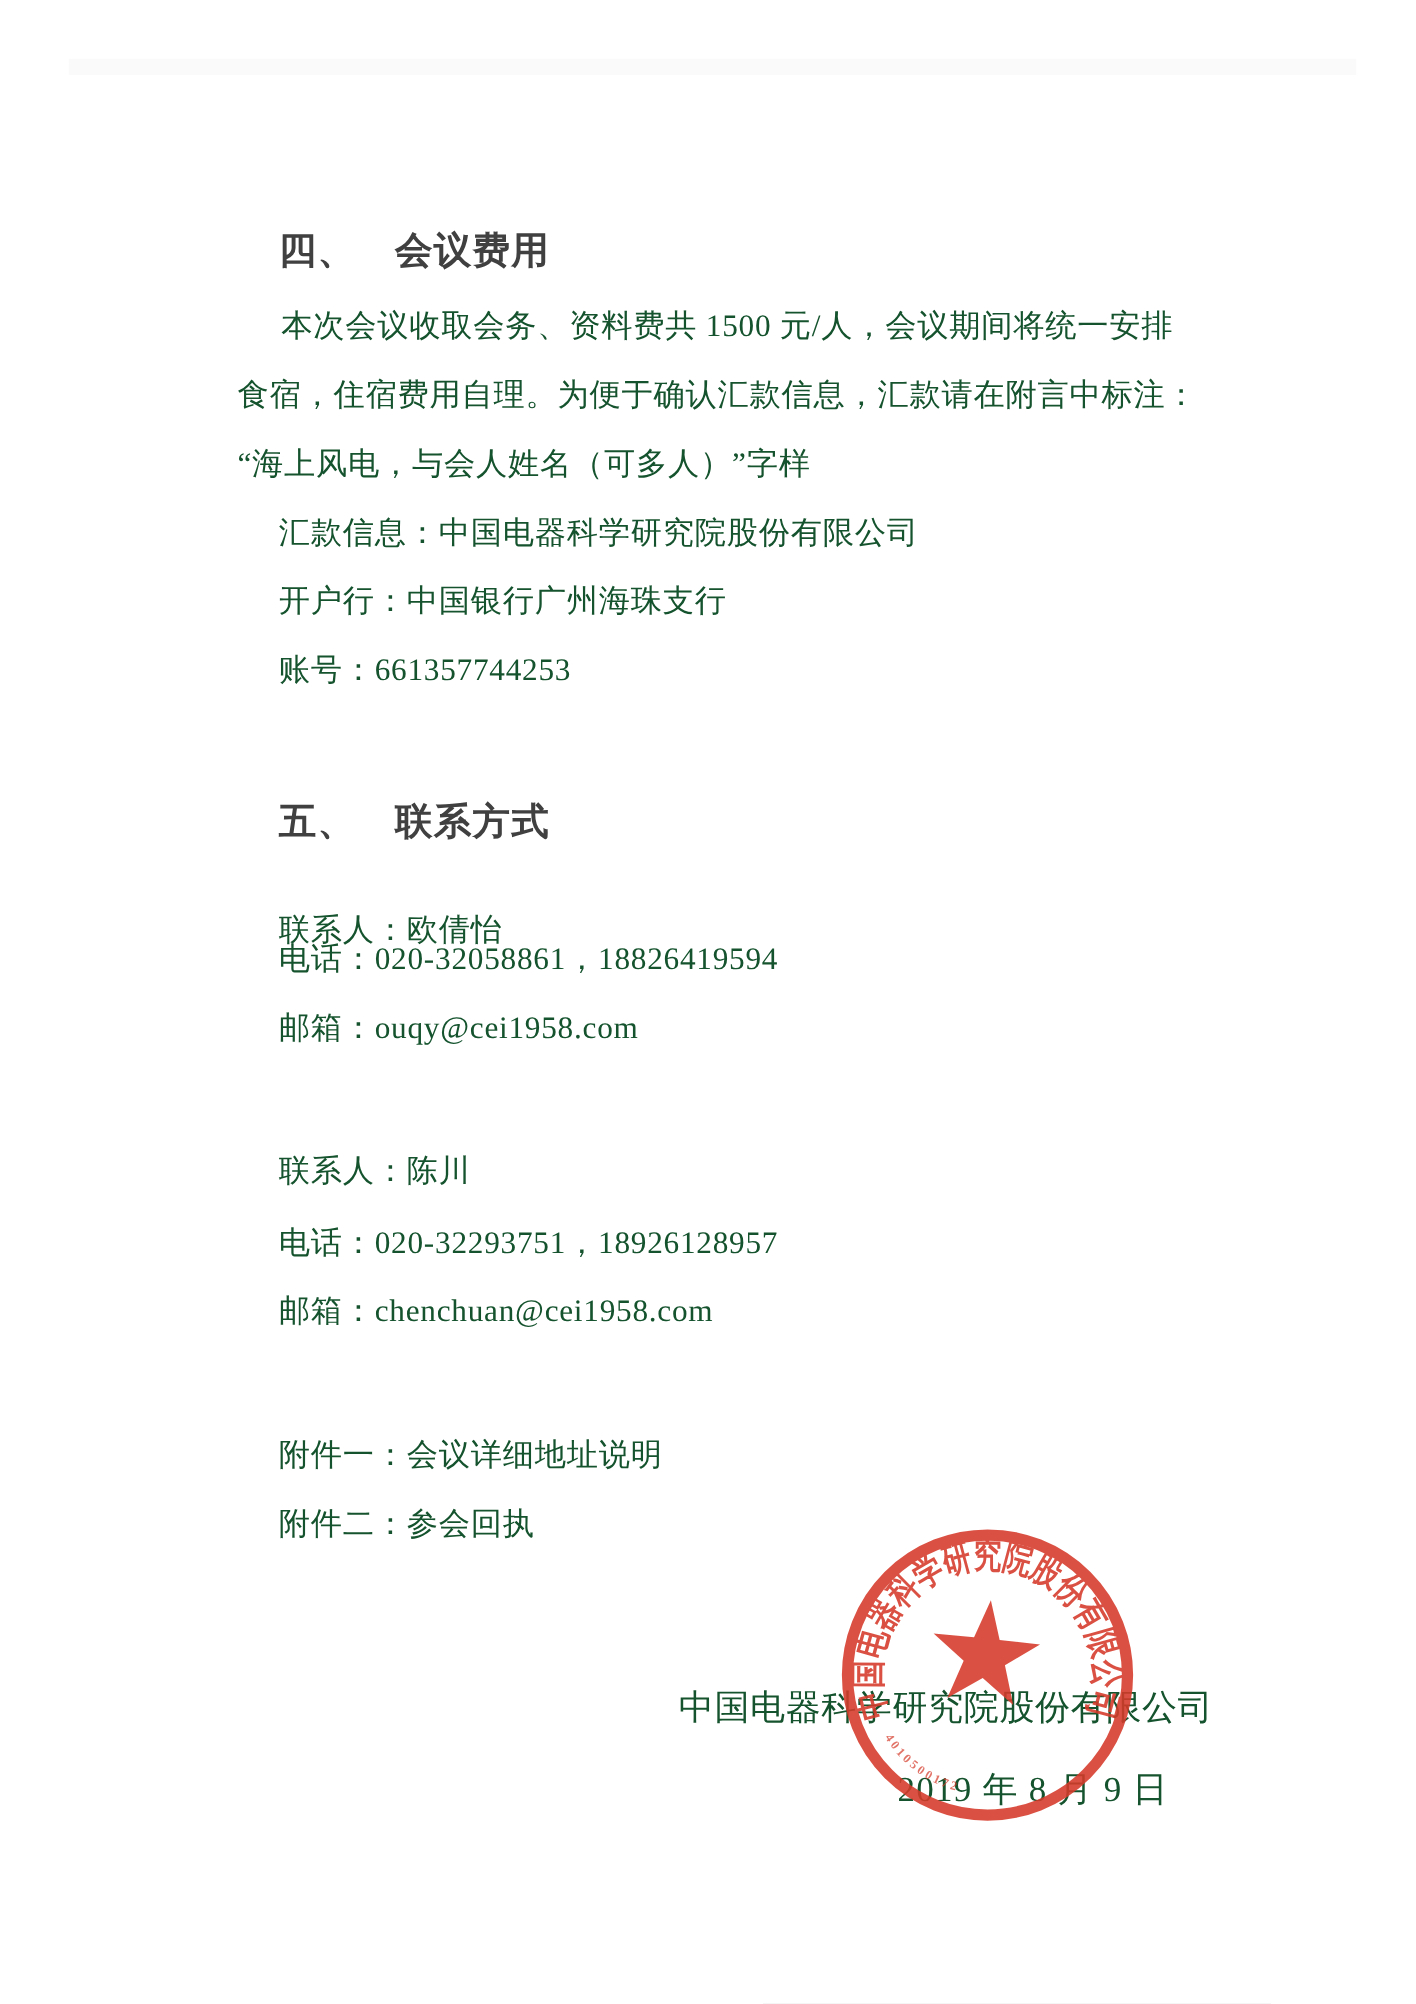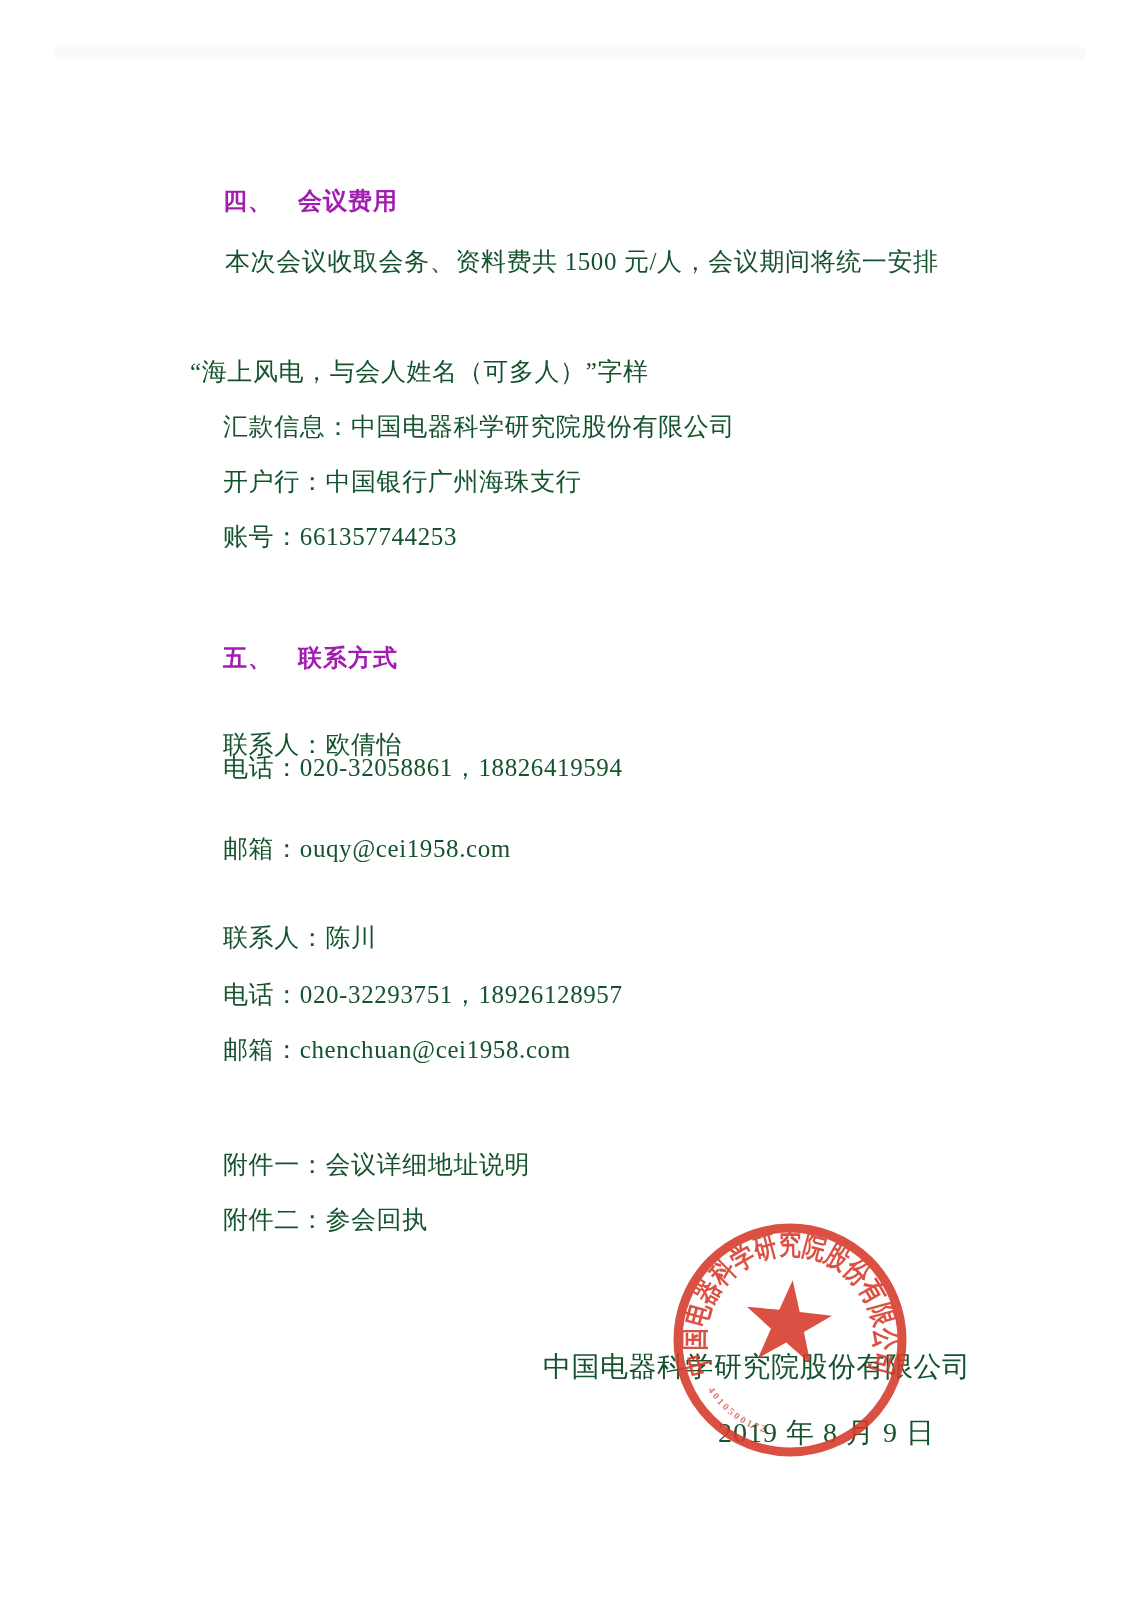--- a/index.html
+++ b/index.html
@@ -18,23 +18,23 @@
   }
   .line{
     position:absolute;
     font-size:25px;line-height:30px;
     letter-spacing:0.6px;
     white-space:pre;
     color:#14532d;
   }
   .heading{
     font-weight:bold;
-    font-size:24px;
+    font-size:30px;
     letter-spacing:1px;
-    color:#a21caf;
+    color:#404040;
   }
   .sig{
     font-size:28px;letter-spacing:0.5px;
   }
   .date{
     font-size:28px;letter-spacing:1px;text-align:center;
   }
   .seal{
     position:absolute;left:665px;top:1218px;width:252px;height:252px;
     opacity:0.88;
@@ -47,30 +47,31 @@
 </head>
 <body>
 
 <div class="page">
 
   <div class="scan-band"></div>
 
   <div class="line heading" style="left:223px;top:186px;">四、　会议费用</div>
 
   <div class="line" style="left:225px;top:247px;">本次会议收取会务、资料费共 1500 元/人，会议期间将统一安排</div>
+  <div class="line" style="left:190px;top:302px;">食宿，住宿费用自理。为便于确认汇款信息，汇款请在附言中标注：</div>
   <div class="line" style="left:190px;top:357px;text-align:center;">“海上风电，与会人姓名（可多人）”字样</div>
   <div class="line" style="left:223px;top:467px;">开户行：中国银行广州海珠支行</div>
   <div class="line" style="left:223px;top:412px;">汇款信息：中国电器科学研究院股份有限公司</div>
   <div class="line" style="left:223px;top:522px;">账号：661357744253</div>
 
   <div class="line heading" style="left:223px;top:643px;">五、　联系方式</div>
 
   <div class="line" style="left:223px;top:698px;margin-top:32px;">联系人：欧倩怡</div>
   <div class="line" style="left:223px;top:753px;">电话：020-32058861，18826419594</div>
-  <div class="line" style="left:223px;top:808px;margin-top:26px;">邮箱：ouqy@cei1958.com</div>
+  <div class="line" style="left:223px;top:808px;">邮箱：ouqy@cei1958.com</div>
 
   <div class="line" style="left:223px;top:923px;">联系人：陈川</div>
   <div class="line" style="left:223px;top:980px;">电话：020-32293751，18926128957</div>
   <div class="line" style="left:223px;top:1035px;">邮箱：chenchuan@cei1958.com</div>
 
   <div class="line" style="left:223px;top:1150px;">附件一：会议详细地址说明</div>
   <div class="line" style="left:223px;top:1205px;">附件二：参会回执</div>
 
   <div class="line sig" style="left:543px;top:1352px;">中国电器科学研究院股份有限公司</div>
   <div class="line date" style="left:718px;top:1418px;">2019 年 8 月 9 日</div>

